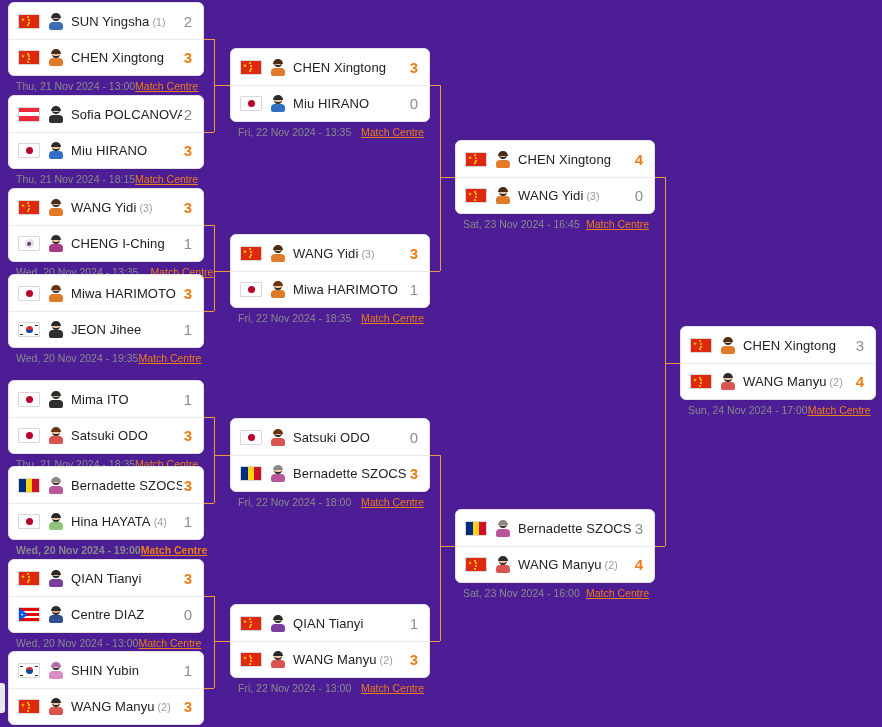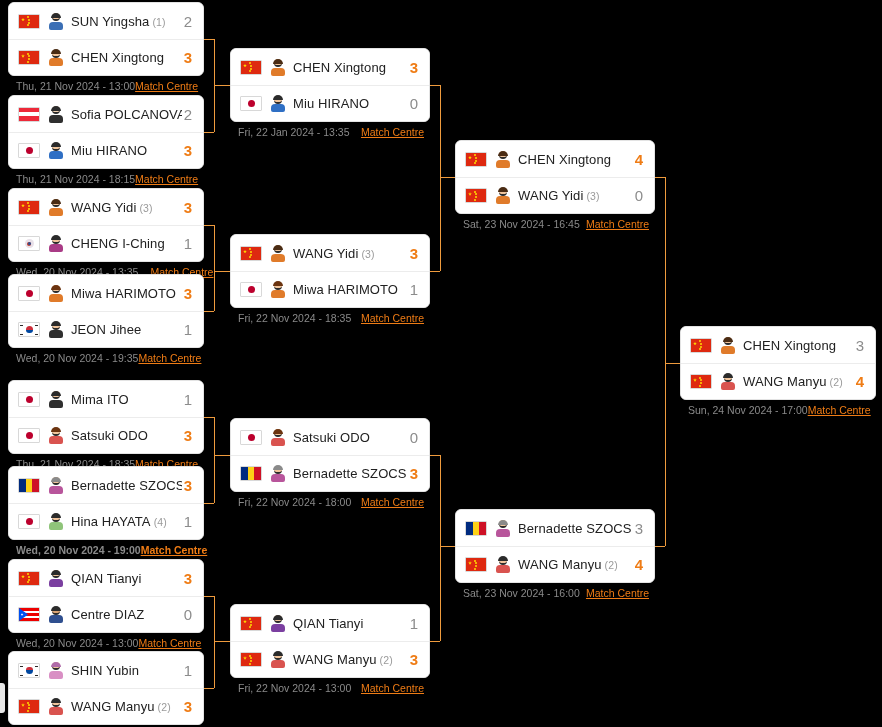--- a/index.html
+++ b/index.html
@@ -6,21 +6,21 @@
   html, body {
     margin: 0; padding: 0;
     width: 882px; height: 727px;
     background: #f7f7f7;
     font-family: "Liberation Sans", sans-serif;
     overflow: hidden;
   }
   #bracket {
     position: relative;
     width: 882px; height: 727px;
-    background: #000000;
+    background: #4c1d95;
   }
 
   
   .match {
     position: absolute;
     background: #ffffff;
     border: 1px solid #e3e3e3;
     border-radius: 6px;
     overflow: hidden;
     box-shadow: 0 1px 1px rgba(0,0,0,0.04);
@@ -438,21 +438,21 @@
         <span class="avatar">
           <span class="body" style="background:#2f6fc4"></span>
           <span class="head" style="background:#f0c49b"></span>
           <span class="hair" style="background:#2b2b2b"></span>
         </span>
         <span class="pname">Miu HIRANO</span>
         <span class="score">0</span>
       </div>
     </div>
     <div class="meta" style="left: 230px; top: 124px; width: 200px;">
-      <span>Fri, 22 Jan 2024 - 13:35</span>
+      <span>Fri, 22 Nov 2024 - 13:35</span>
       <span class="mc">Match Centre</span>
     </div>
     <div class="match" style="left: 230px; top: 234px; width: 200px;">
       <div class="player win">
         <span class="flag">
           <div style="position:absolute;inset:0;background:#de2910"></div>
           <div style="position:absolute;left:2px;top:3px;width:4px;height:4px;background:#ffde00;clip-path:polygon(50% 0,61% 35%,98% 35%,68% 57%,79% 91%,50% 70%,21% 91%,32% 57%,2% 35%,39% 35%)"></div>
           <div style="position:absolute;left:7.5px;top:1.5px;width:2px;height:2px;background:#ffde00;border-radius:50%"></div>
           <div style="position:absolute;left:9px;top:4px;width:2px;height:2px;background:#ffde00;border-radius:50%"></div>
           <div style="position:absolute;left:9px;top:7px;width:2px;height:2px;background:#ffde00;border-radius:50%"></div>

